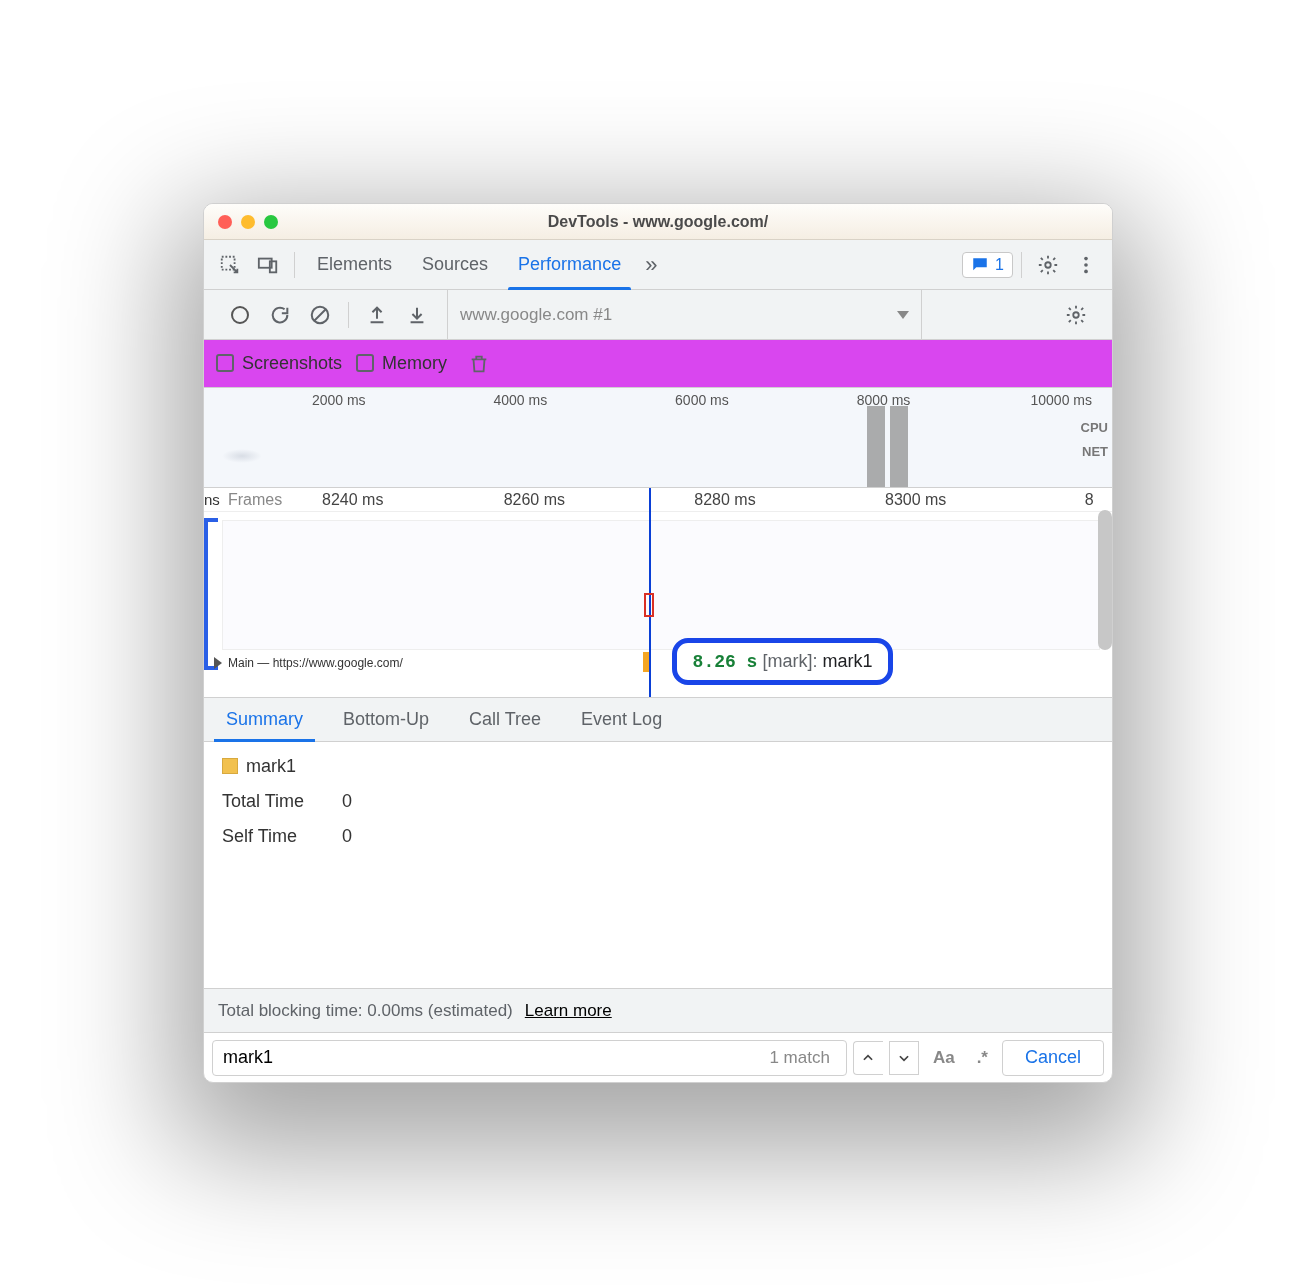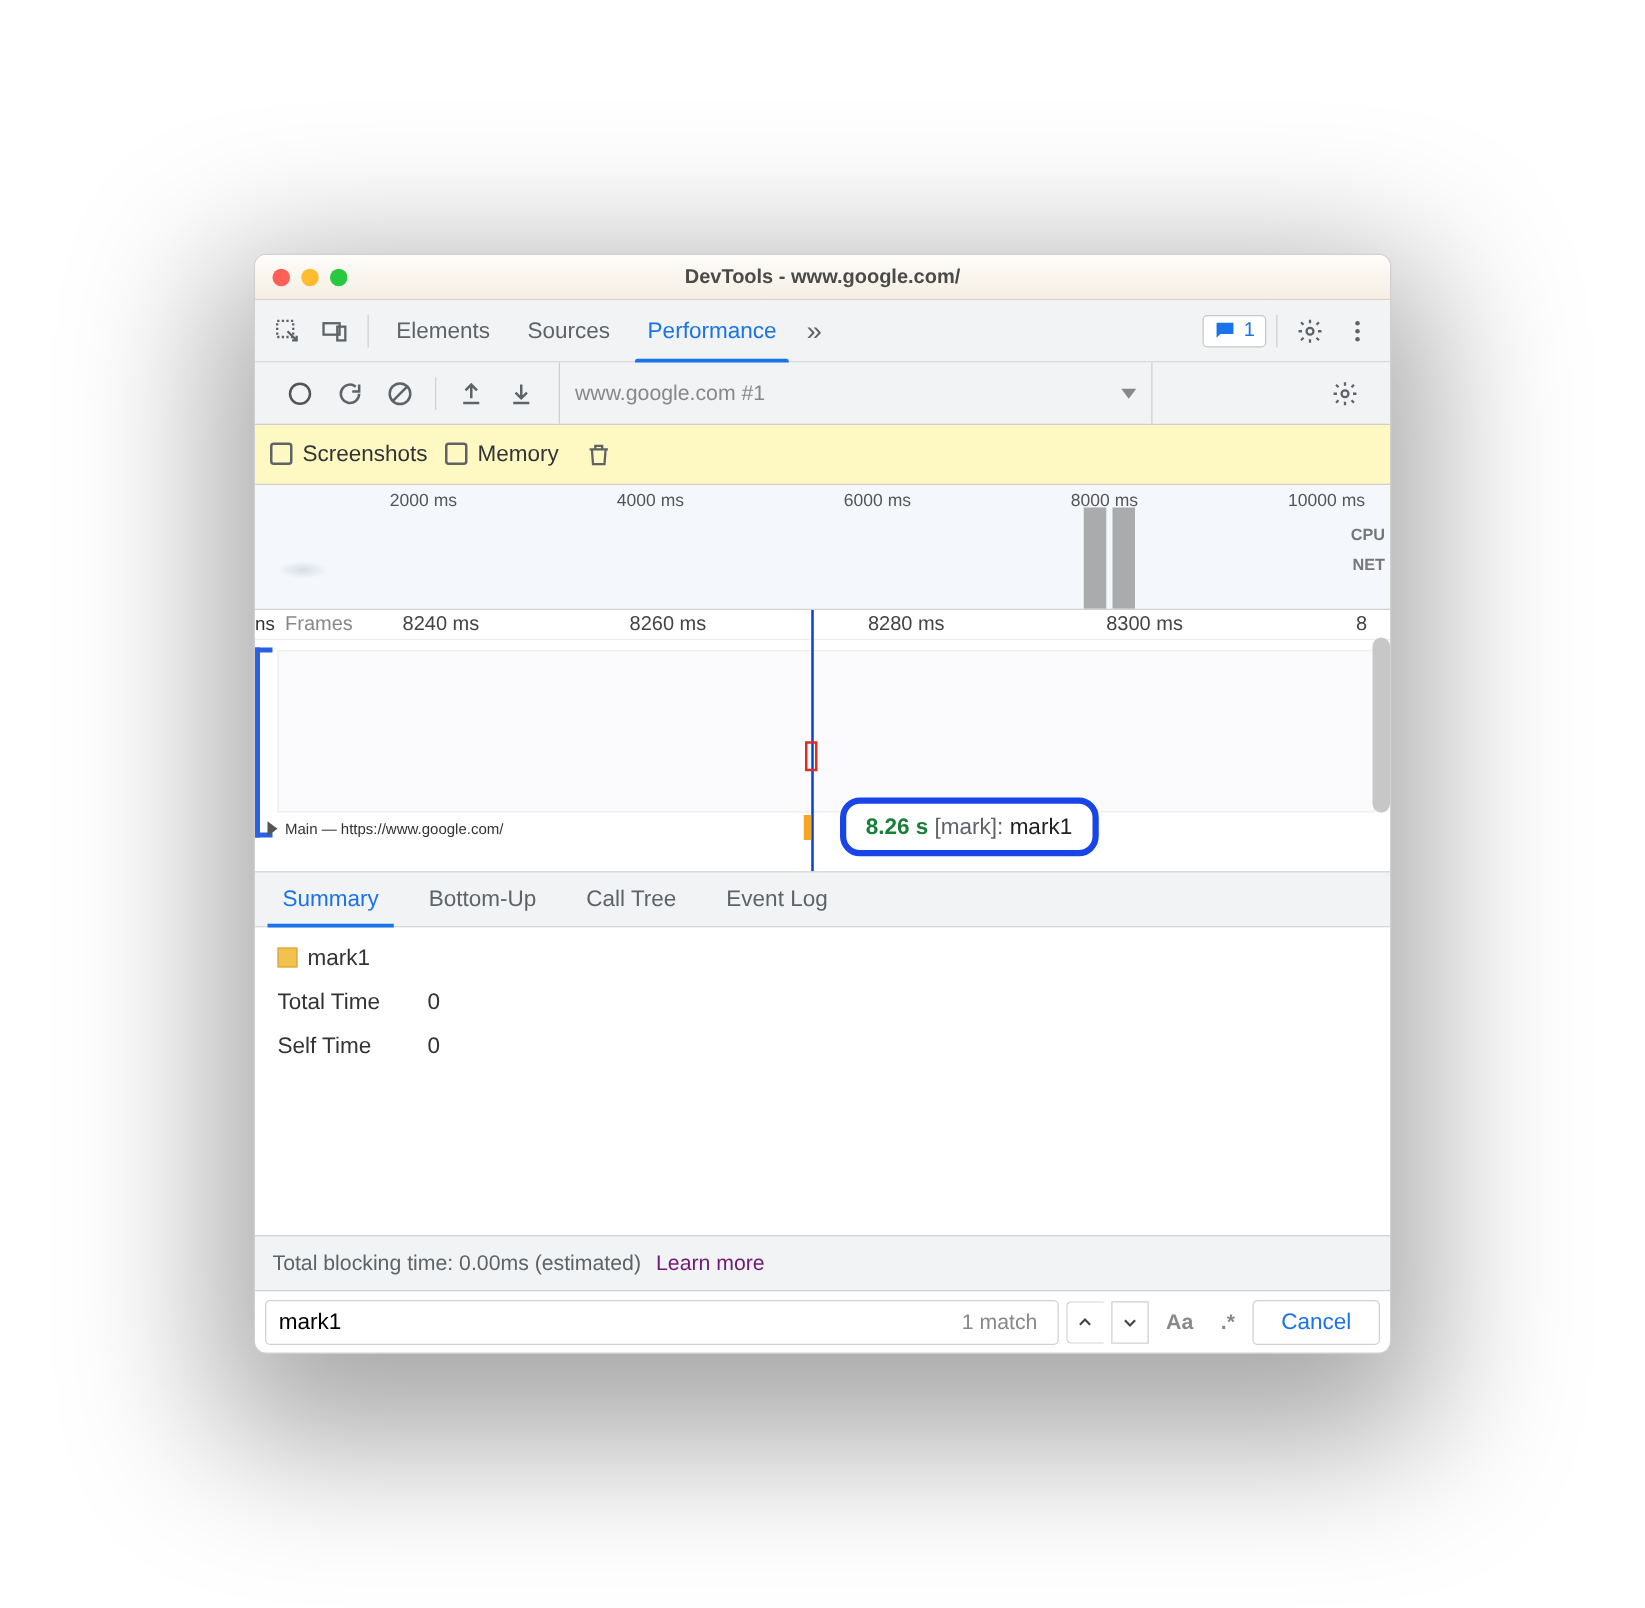--- a/index.html
+++ b/index.html
@@ -26,21 +26,21 @@
   .tab.active::after{content:"";position:absolute;left:4px;right:4px;bottom:-1px;height:3px;background:#1a73e8;border-radius:2px 2px 0 0;}
   .spacer{flex:1;}
   .feedback-badge{display:flex;align-items:center;gap:6px;border:1px solid #c8c8c8;border-radius:4px;padding:3px 8px;color:#1a73e8;font-size:16px;background:#fff;}
   .feedback-badge svg{width:18px;height:18px;}
   
   .perf-bar { height:50px; background:#f1f3f4; border-bottom:1px solid #d0d0d0; display:flex; align-items:center; padding:0 18px; gap:4px;}
   .rec{width:18px;height:18px;border:2.5px solid #555;border-radius:50%;}
   .recording-select{flex:1;display:flex;align-items:center;justify-content:space-between;border-left:1px solid #d0d0d0;border-right:1px solid #d0d0d0;height:100%;padding:0 12px;color:#888;font-size:17px;margin:0 8px;}
   .tri-down{width:0;height:0;border-left:6px solid transparent;border-right:6px solid transparent;border-top:8px solid #888;}
   
-  .opt-row{height:48px;background:#fef9c3;border-bottom:1px solid #d0d0d0;display:flex;align-items:center;padding:0 12px;gap:14px;font-size:18px;color:#333;}
+  .opt-row{height:48px;background:#d946ef;border-bottom:1px solid #d0d0d0;display:flex;align-items:center;padding:0 12px;gap:14px;font-size:18px;color:#333;}
   .chk{width:18px;height:18px;border:2px solid #5f6368;border-radius:3px;display:inline-block;margin-right:8px;vertical-align:-3px;}
   
   .overview{height:100px;background:#f4f7fb;border-bottom:1px solid #d0d0d0;position:relative;overflow:hidden;}
   .ov-ruler{display:flex;font-size:14px;color:#555;position:absolute;top:4px;left:0;right:0;}
   .ov-tick{flex:1;text-align:right;padding-right:20px;margin-left:36px;}
   .ov-cursor{position:absolute;top:18px;bottom:0;width:18px;background:rgba(120,120,120,0.6);}
   .ov-labels{position:absolute;right:4px;top:28px;font-size:13px;font-weight:700;color:#777;text-align:right;line-height:24px;}
   .ov-bump{position:absolute;bottom:24px;left:2%;width:40px;height:14px;background:radial-gradient(ellipse at center,#d8dde5 0%,transparent 70%);}
   
   .flame{height:210px;position:relative;border-bottom:1px solid #d0d0d0;overflow:hidden;background:#fff;}
@@ -49,37 +49,37 @@
   .flame-ruler .t{position:absolute;top:3px;font-size:16px;}
   .blue-bracket{position:absolute;left:0;top:30px;width:14px;height:152px;border:4px solid #2a5fe6;border-right:none;}
   .track-label{position:absolute;left:24px;font-size:17px;color:#333;}
   .timings-area{position:absolute;left:18px;right:12px;top:32px;height:130px;background:#fbfbfe;border:1px solid #eee;}
   .playhead{position:absolute;top:0;bottom:0;width:2px;background:#0a3fd6;left:49%;}
   .little-red{position:absolute;left:48.5%;top:105px;width:10px;height:24px;border:2px solid #d93025;}
   .little-orange{position:absolute;left:48.3%;top:164px;width:6px;height:20px;background:#f5a623;}
   .main-row{position:absolute;left:10px;top:168px;font-size:12px;color:#333;display:flex;align-items:center;gap:6px;}
   .tri-right{width:0;height:0;border-top:6px solid transparent;border-bottom:6px solid transparent;border-left:8px solid #555;}
   .tooltip{position:absolute;left:51.5%;top:150px;background:#fff;border:5px solid #1945e8;border-radius:16px;padding:8px 16px;font-size:18px;white-space:nowrap;}
-  .tooltip .tt-time{color:#188038;font-weight:600;}
+  .tooltip .tt-time{color:#188038;font-weight:600;font-family:Liberation Mono, monospace;}
   .tooltip .tt-type{color:#5f6368;}
   .tooltip .tt-name{color:#202124;}
   .scrollthumb{position:absolute;right:0;top:22px;width:14px;height:140px;background:#c7c7c7;border-radius:7px;}
   
   .subtabs{height:44px;background:#f1f3f4;border-bottom:1px solid #d0d0d0;display:flex;align-items:center;padding:0 6px;gap:8px;}
   .stab{padding:0 16px;height:100%;display:flex;align-items:center;font-size:18px;color:#5f6368;cursor:pointer;position:relative;}
   .stab.active{color:#1a73e8;}
   .stab.active::after{content:"";position:absolute;left:4px;right:4px;bottom:-1px;height:3px;background:#1a73e8;}
   
   .summary{flex:1;background:#fff;padding:14px 18px;font-size:18px;color:#333;}
   .swatch{width:16px;height:16px;background:#f2c14e;border:1px solid #d8a93e;display:inline-block;margin-right:8px;vertical-align:-2px;}
   .kv{margin-top:14px;display:flex;gap:20px;}
   .kv .k{width:100px;}
   
   .blocking{height:44px;background:#f1f3f4;border-top:1px solid #d0d0d0;display:flex;align-items:center;padding:0 14px;font-size:17px;color:#5f6368;gap:12px;}
-  .blocking a{color:#701a75;cursor:pointer;}
+  .blocking a{color:#000000;text-decoration:underline;cursor:pointer;}
   
   .search{height:50px;border-top:1px solid #d0d0d0;display:flex;align-items:center;padding:0 8px;gap:6px;}
   .search-box{flex:1;height:36px;border:1px solid #d0d0d0;border-radius:4px;display:flex;align-items:center;padding:0 10px;font-size:18px;color:#333;}
   .search-box input{flex:1;border:none;outline:none;font-size:18px;}
   .match{color:#888;font-size:17px;margin-right:6px;}
   .nav-btn{width:30px;height:34px;border:1px solid #d0d0d0;background:#fff;display:flex;align-items:center;justify-content:center;font-size:18px;color:#444;cursor:pointer;}
   .nav-btn:first-of-type{border-radius:4px 0 0 4px;border-right:none;}
   .nav-btn:last-of-type{border-radius:0 4px 4px 0;}
   .toggle{font-size:17px;color:#888;padding:0 8px;cursor:pointer;font-weight:600;}
   .cancel{height:36px;padding:0 22px;border:1px solid #d0d0d0;border-radius:4px;background:#fff;color:#1a73e8;font-size:18px;cursor:pointer;margin-left:auto;}

